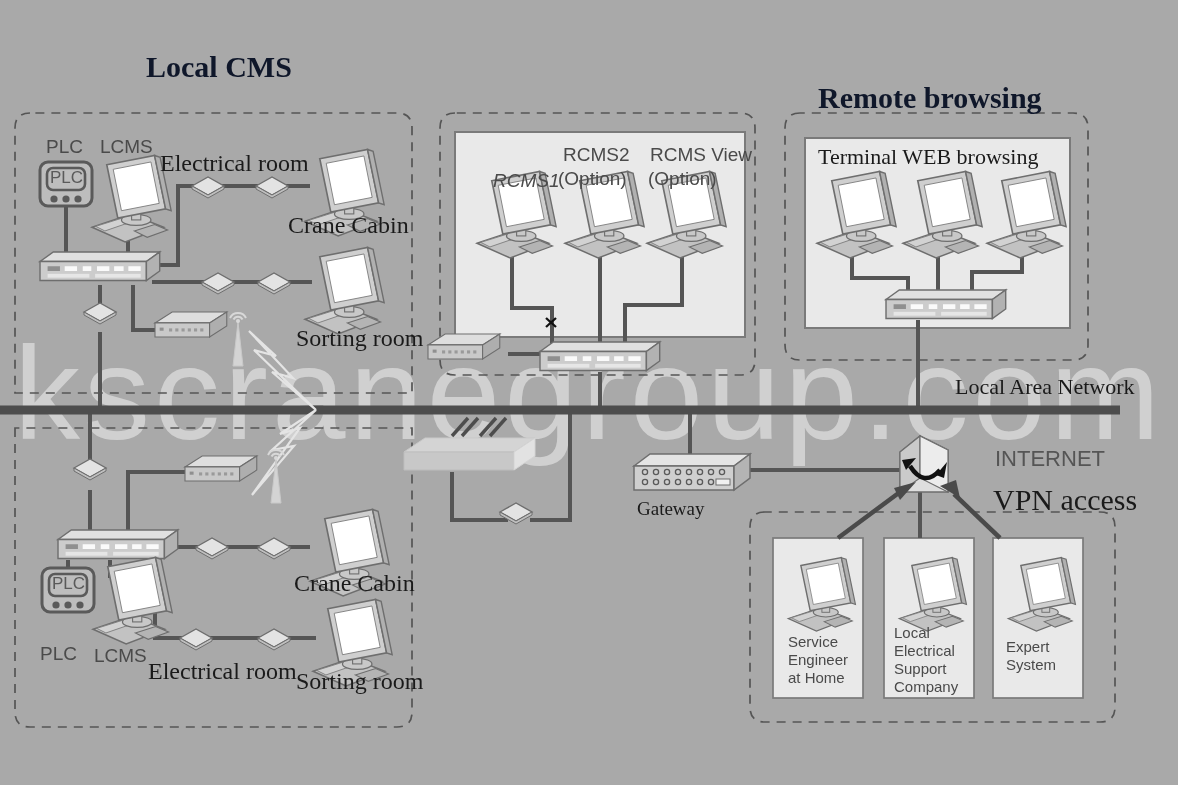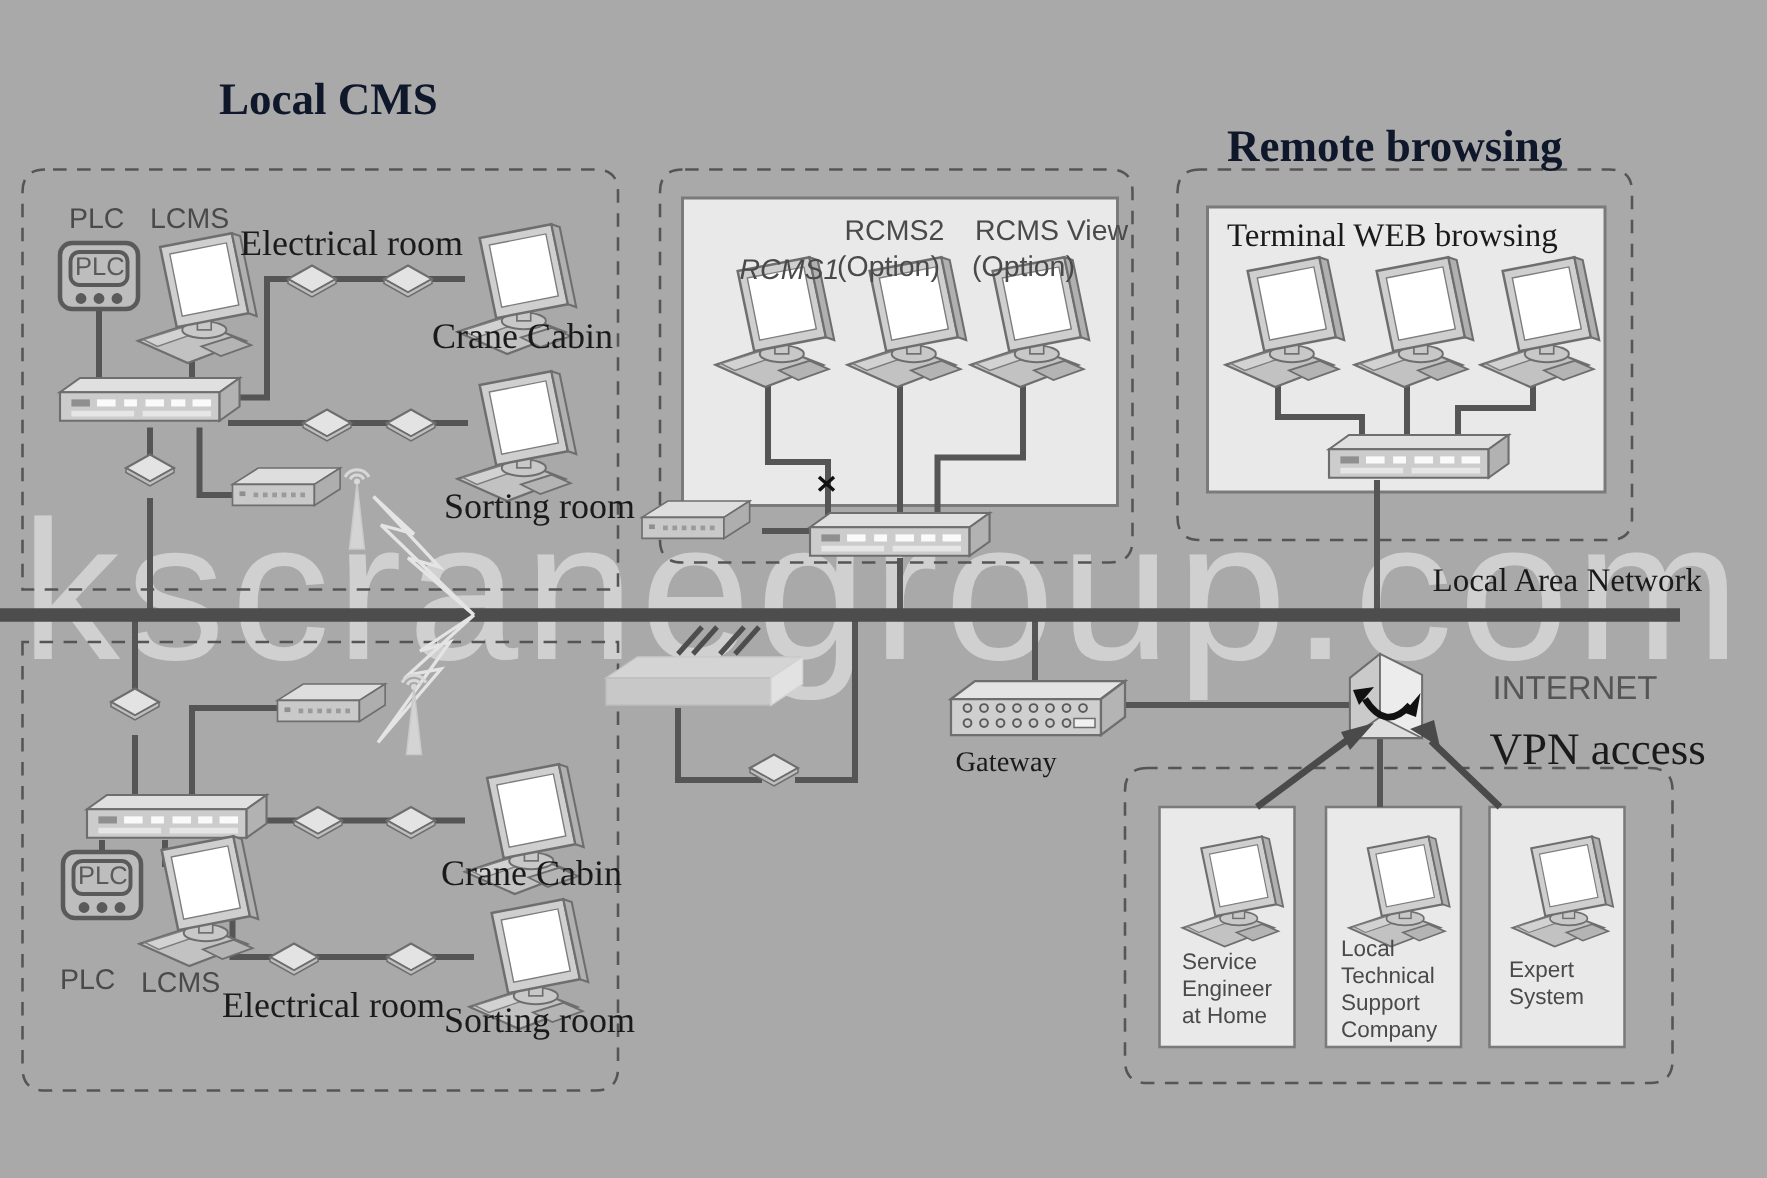--- a/index.html
+++ b/index.html
@@ -400,21 +400,21 @@
   <div class="lbl lbl-sans" style="left:995px;top:446px;font-size:22px;color:#555;">INTERNET</div>
   <div class="lbl lbl-serif" style="left:993px;top:483px;font-size:30px;">VPN access</div>
 
   <div class="lbl lbl-sans-sm" style="left:788px;top:633px;width:72px;">
     <div>Service</div>
     <div>Engineer</div>
     <div>at Home</div>
   </div>
   <div class="lbl lbl-sans-sm" style="left:894px;top:624px;width:82px;">
     <div>Local</div>
-    <div>Technical</div>
+    <div>Electrical</div>
     <div>Support</div>
     <div>Company</div>
   </div>
   <div class="lbl lbl-sans-sm" style="left:1006px;top:638px;width:76px;">
     <div>Expert</div>
     <div>System</div>
   </div>
 
 </div>
 

